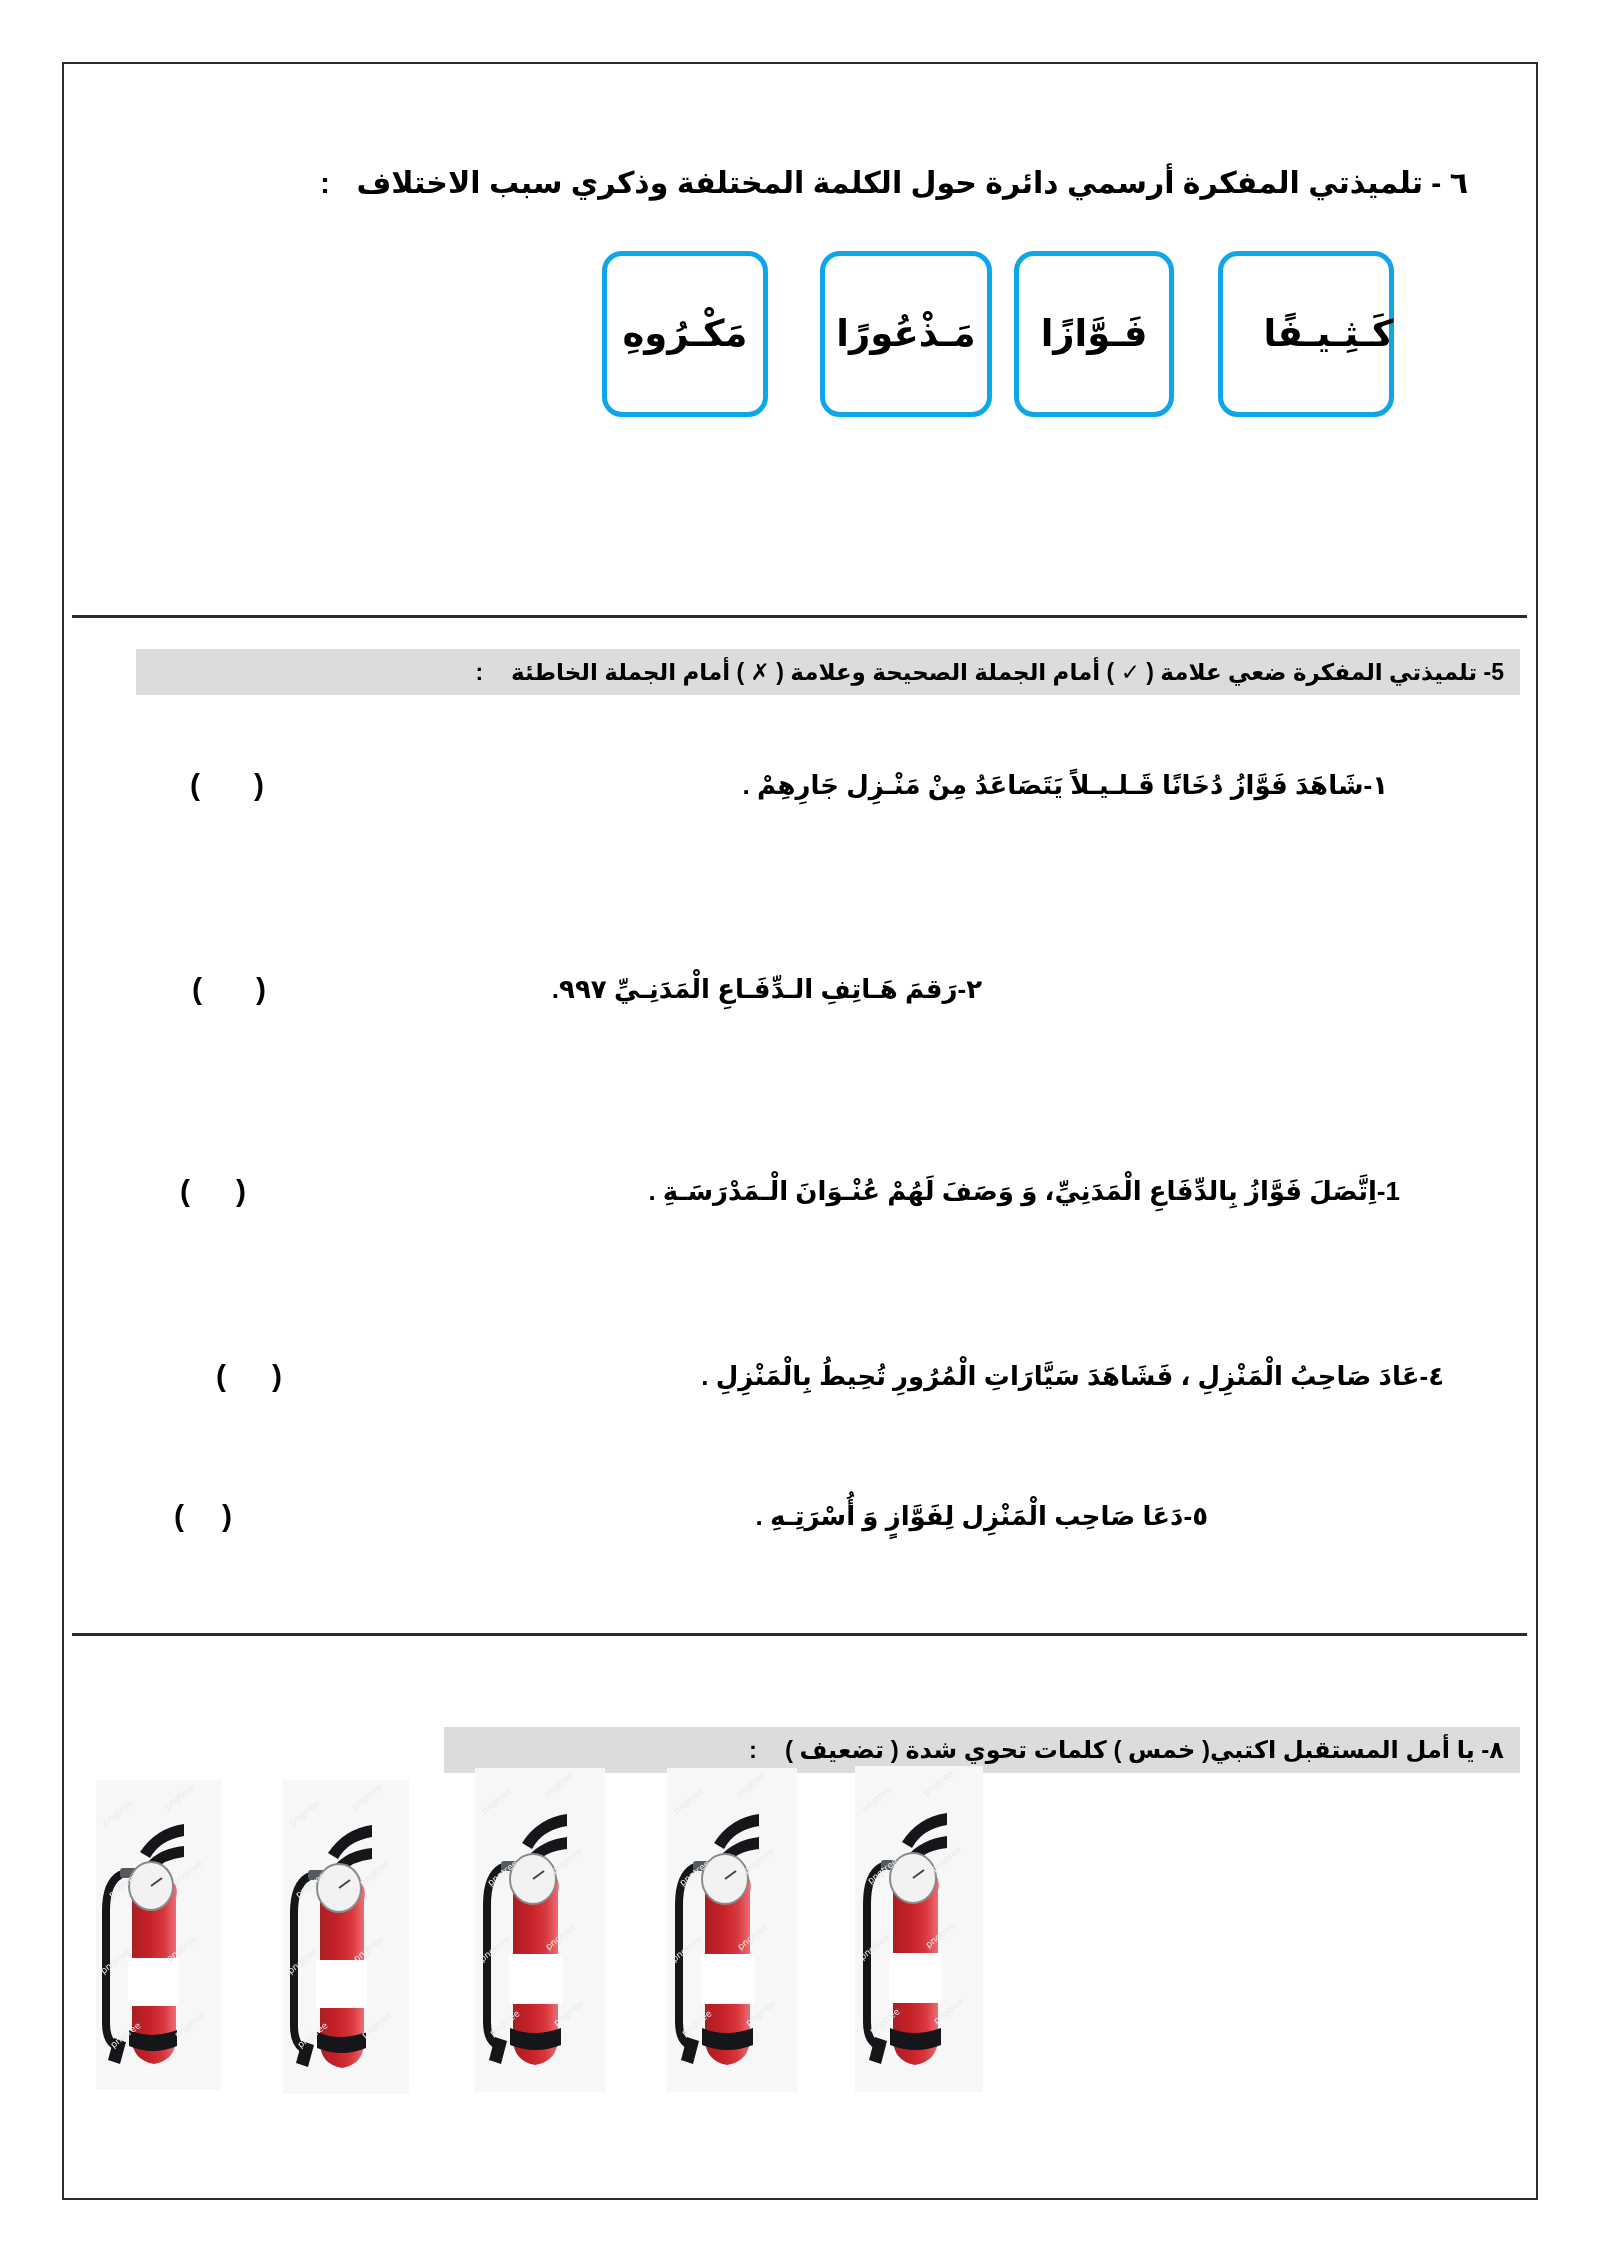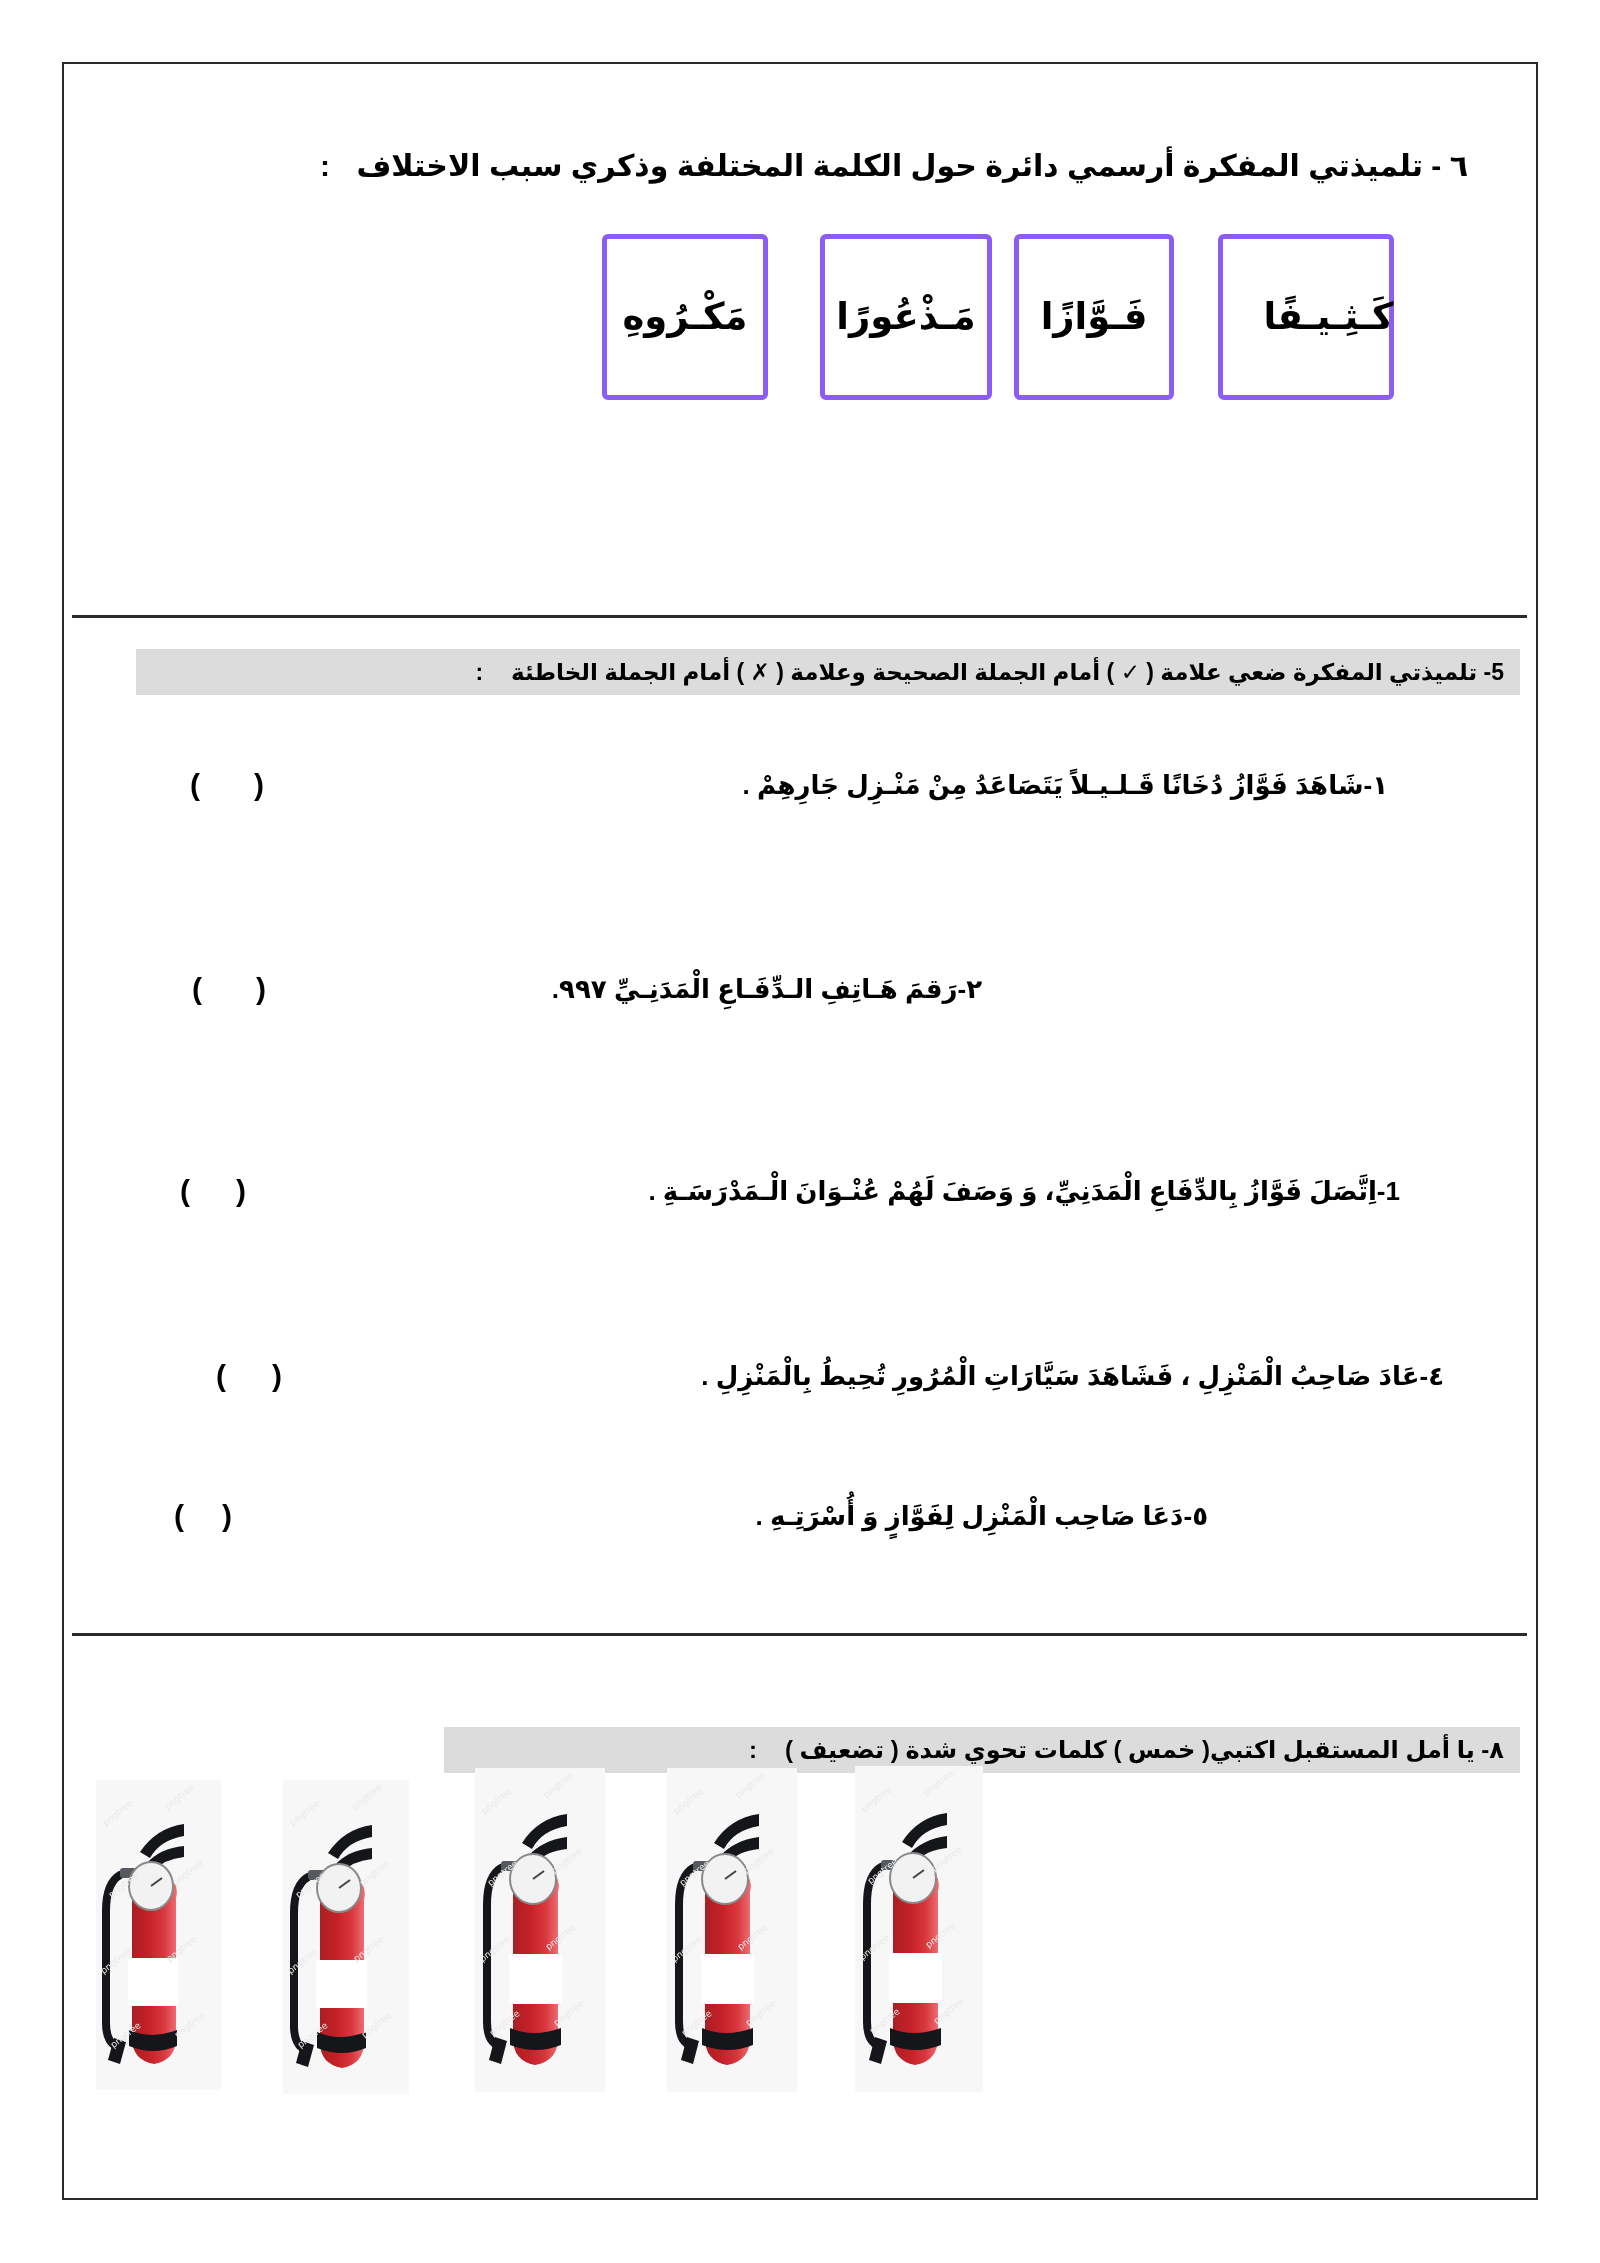--- a/index.html
+++ b/index.html
@@ -24,21 +24,21 @@
     height: 2138px;
     border: 2px solid #2b2b2b;
     box-sizing: border-box;
     background: #ffffff;
   }
 
   
   .q6-block {
     position: absolute;
     right: 0;
-    top: 0;
+    top: 17px;
     width: 100%;
     height: 548px;
   }
   .q6-heading {
     position: absolute;
     right: 68px;
     top: 84px;
     width: 1330px;
     text-align: right;
     font-size: 30px;
@@ -57,22 +57,22 @@
     top: 170px;
     right: 142px;
     width: 1196px;
     display: flex;
     flex-direction: row;
     justify-content: flex-start;
     gap: 22px;
     direction: rtl;
   }
   .word-box {
-    border: 5px solid #8b5cf6;
-    border-radius: 6px;
+    border: 5px solid #0ea5e9;
+    border-radius: 20px;
     width: 170px;
     height: 166px;
     display: flex;
     align-items: center;
     justify-content: center;
     box-sizing: border-box;
     background: #ffffff;
   }
   .word-box .word {
     font-size: 37px;

